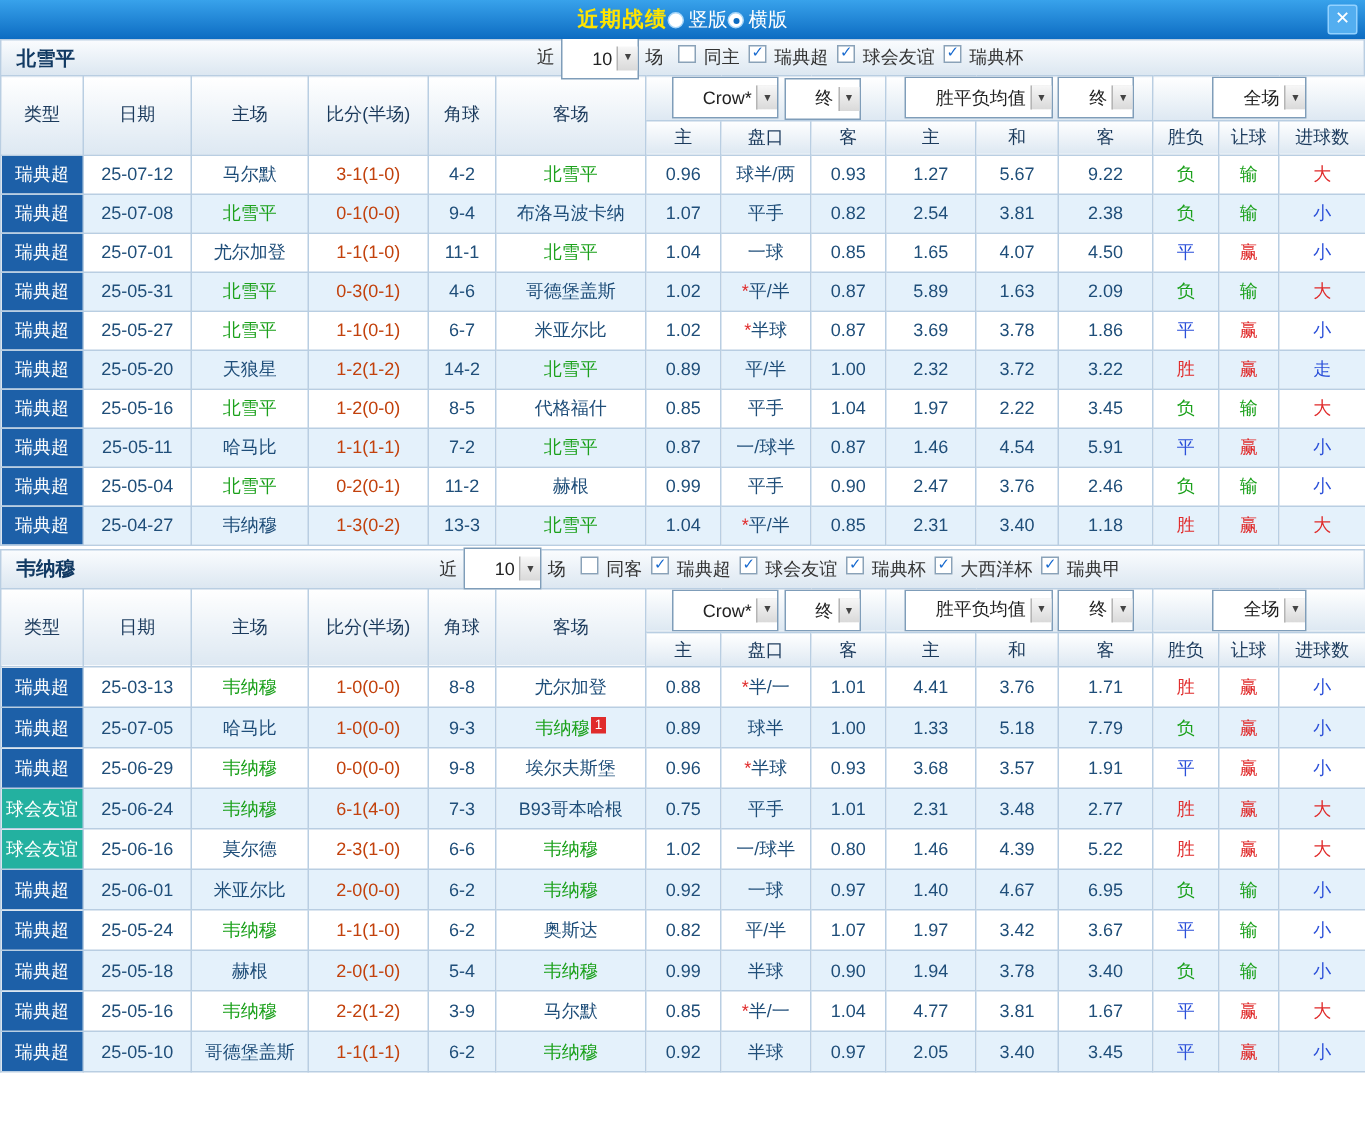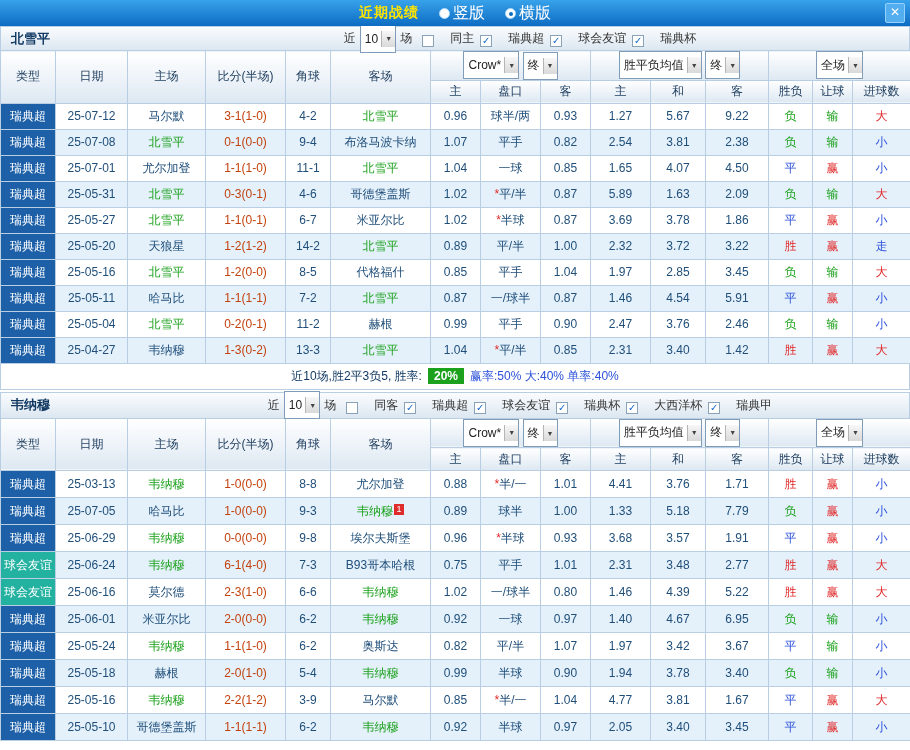--- a/index.html
+++ b/index.html
@@ -1,37 +1,37 @@
 <!DOCTYPE html>
 <html><head>
 <meta charset="utf-8">
 <style>
   *{box-sizing:border-box;margin:0;padding:0}
   html,body{margin:0}
   body{background:#9aa7b4;font-family:"Liberation Sans","DejaVu Sans",sans-serif}
   .app{width:910px;height:750px;background:#fff;overflow:hidden;margin:0 auto;font-size:12px;color:#1f4e79;position:relative}
 
   
-  .titlebar{height:26px;background:linear-gradient(#38a2eb,#0d6cc2);display:flex;align-items:center;justify-content:center;gap:20px;position:relative;color:#fff}
+  .titlebar{height:26px;background:linear-gradient(#38a2eb,#0d6cc2);display:flex;align-items:center;justify-content:center;gap:0;position:relative;color:#fff}
   .title{color:#ffe400;font-weight:bold;font-size:14px;letter-spacing:1px}
-  .radio-opt{display:inline-flex;align-items:center;gap:3px;cursor:pointer;font-size:16px}
+  .radio-opt{display:inline-flex;align-items:center;gap:3px;cursor:pointer;font-size:13px}
   .rdot{width:11px;height:11px;border-radius:50%;background:#fff;border:1px solid #a8d6f8;position:relative;display:inline-block}
   .rdot.on::after{content:"";position:absolute;left:3px;top:3px;width:4px;height:4px;border-radius:50%;background:#0d6cc2}
   .close{position:absolute;right:5px;top:3px;width:20px;height:20px;background:#53aef0;border:1px solid #93d2ff;border-radius:2px;color:#fff;font-size:12px;line-height:17px;text-align:center;cursor:pointer}
 
   
   .filterbar{height:24px;border:1px solid #b9cee2;border-bottom:none;background:linear-gradient(#fafcfe,#dce7f1);display:flex;align-items:center;padding:0 10px;color:#333}
   .sec2 .filterbar{height:26px}
   .team{font-weight:bold;color:#123a63;font-size:13px;min-width:130px}
   .fcenter{flex:1;display:flex;align-items:center;justify-content:center;gap:4px}
 
-  .sel{display:inline-flex;align-items:center;height:28px;border:1px solid #7f9db9;background:#fff;padding-left:4px;color:#222;font-size:12px;cursor:pointer;white-space:nowrap}
+  .sel{display:inline-flex;align-items:center;height:28px;border:1px solid #7f9db9;background:#fff;padding-left:20px;color:#222;font-size:12px;cursor:pointer;white-space:nowrap}
   .sel .arr{width:14px;height:16px;margin-left:3px;background:linear-gradient(#f7f7f7,#d9d9d9);border-left:1px solid #b5b5b5;font-size:7px;color:#444;display:flex;align-items:center;justify-content:center}
 
-  .cbwrap{display:inline-flex;align-items:flex-end;gap:16px;margin-left:6px;cursor:pointer;color:#333;white-space:nowrap}
+  .cbwrap{display:inline-flex;align-items:flex-start;gap:5px;margin-left:6px;cursor:pointer;color:#333;white-space:nowrap}
   .cb{width:12px;height:12px;border:1px solid #8aa2b8;background:#fff;display:inline-flex;align-items:center;justify-content:center;font-size:10px;color:#1669cf;font-weight:bold;line-height:1}
 
   
   table{border-collapse:collapse;table-layout:fixed;width:910px}
   th,td{border:1px solid #b9cee2;text-align:center;white-space:nowrap;overflow:hidden;padding:0;font-weight:normal}
   thead th{background:linear-gradient(#ffffff,#dde8f2);color:#1b3a5c;height:23px}
   tr.h-top th{height:26px}
   tbody td{height:26px;color:#1f4e79}
   .sec2 tbody td{height:27px}
   tbody tr:nth-child(even){background:#e4f1fb}
@@ -274,21 +274,21 @@
             <td class="lg lg-blue">瑞典超</td>
             <td>25-05-16</td>
             <td class="focus">北雪平</td>
             <td class="score">1-2(0-0)</td>
             <td>8-5</td>
             <td>代格福什</td>
             <td>0.85</td>
             <td>平手</td>
             <td>1.04</td>
             <td>1.97</td>
-            <td>2.85</td>
+            <td>2.22</td>
             <td>3.45</td>
             <td class="r-green">负</td>
             <td class="r-green">输</td>
             <td class="r-red">大</td>
           </tr>
           <tr>
             <td class="lg lg-blue">瑞典超</td>
             <td>25-05-11</td>
             <td>哈马比</td>
             <td class="score">1-1(1-1)</td>
@@ -326,33 +326,28 @@
             <td>25-04-27</td>
             <td>韦纳穆</td>
             <td class="score">1-3(0-2)</td>
             <td>13-3</td>
             <td class="focus">北雪平</td>
             <td>1.04</td>
             <td><span class="star">*</span>平/半</td>
             <td>0.85</td>
             <td>2.31</td>
             <td>3.40</td>
-            <td>1.42</td>
+            <td>1.18</td>
             <td class="r-red">胜</td>
             <td class="r-red">赢</td>
             <td class="r-red">大</td>
           </tr>
         </tbody>
     </table>
 
-    <div class="summary">
-      <span class="s-pre">近10场,胜2平3负5, 胜率:</span>
-      <span class="s-badge">20%</span>
-      <span class="s-tail">赢率:50% 大:40% 单率:40%</span>
-    </div>
   </div>
 
   <div class="section sec2">
     <div class="filterbar">
       <span class="team">韦纳穆</span>
       <span class="fcenter">
         <span>近</span>
         <span class="sel">
           <span>10</span>
           <span class="arr">▼</span>

